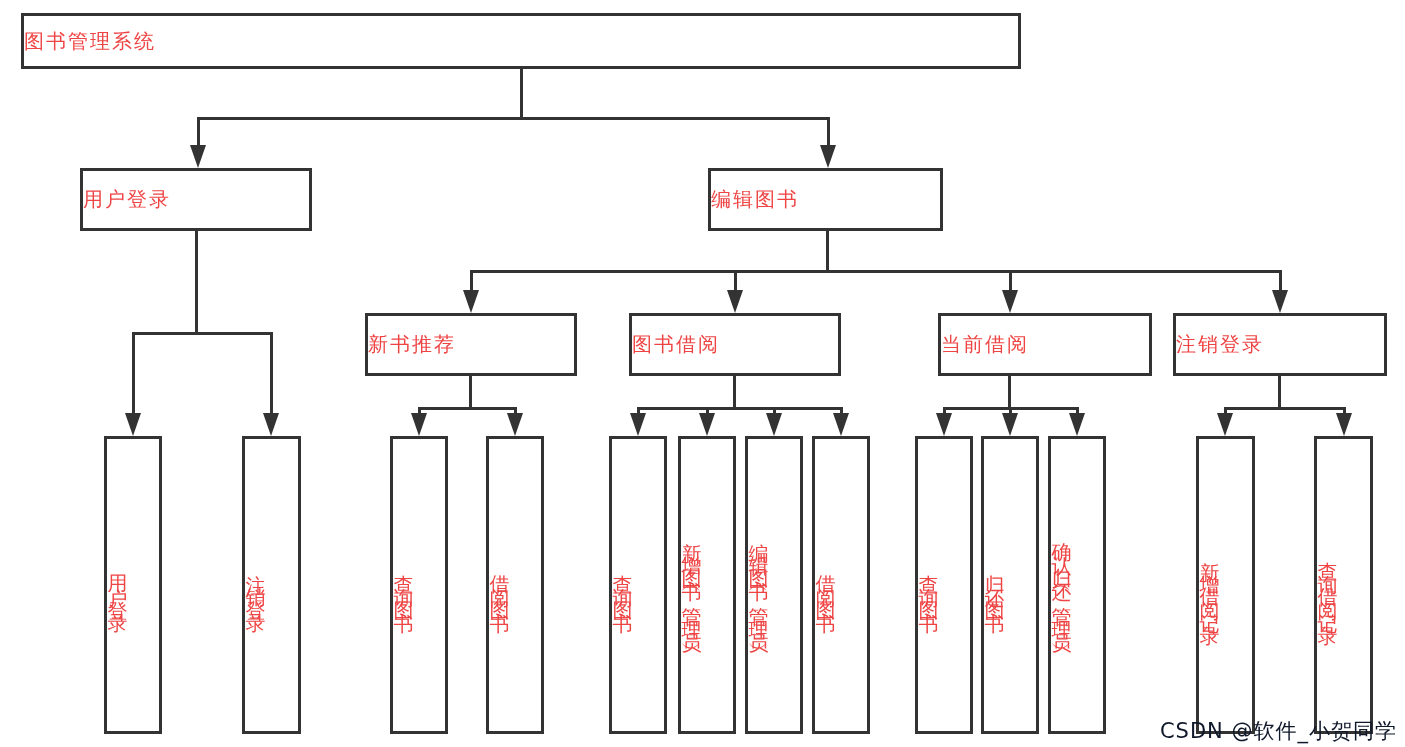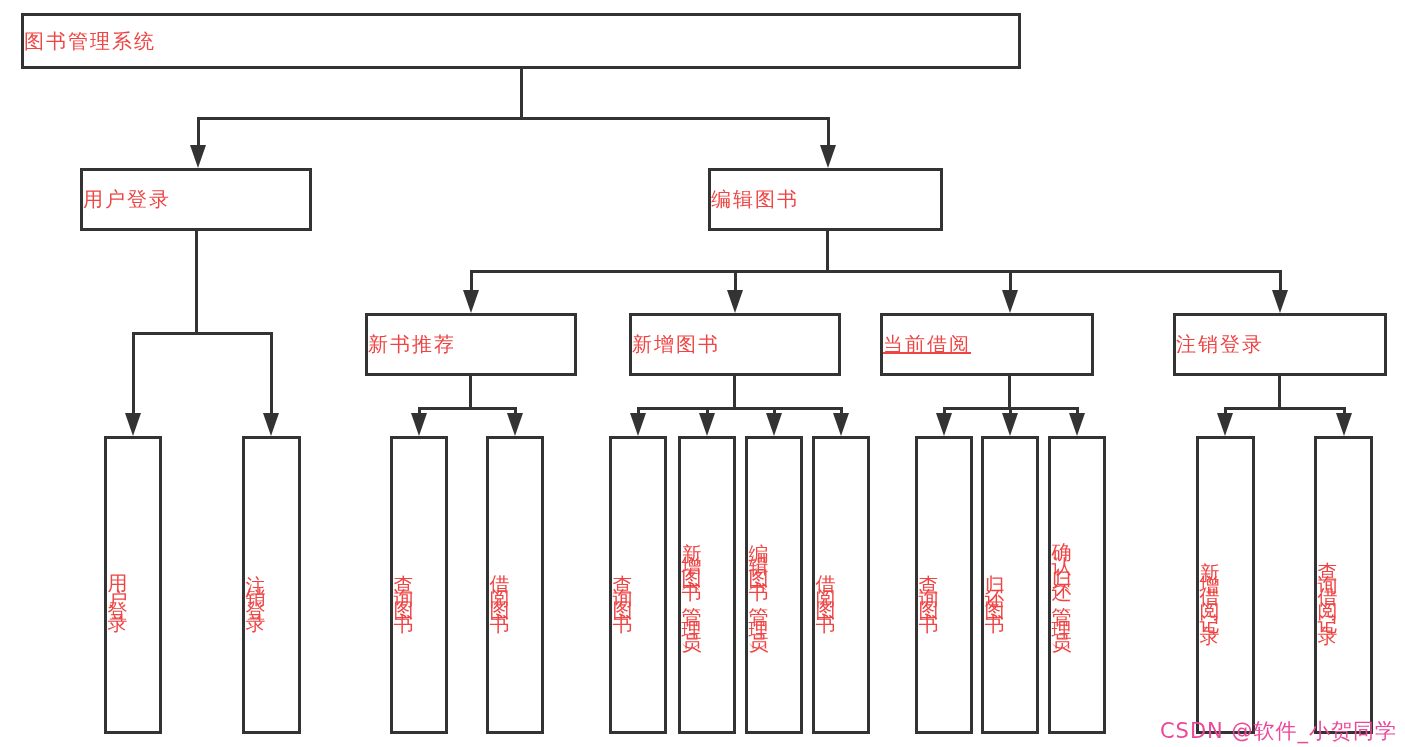--- a/index.html
+++ b/index.html
@@ -32,21 +32,21 @@
   .hline { position:absolute; height:3px; background:#333333; }
   .arrow {
     position:absolute; width:0; height:0;
     border-left:8px solid transparent;
     border-right:8px solid transparent;
     border-top:23px solid #333333;
   }
   .watermark {
     position:absolute;
     right:8px; bottom:2px;
-    color:#ec4899;
+    color:#0f172a;
     font-size:21px;
     letter-spacing:1px;
     margin-top:36px;
   }
 </style>
 </head>
 <body>
 
 <div class="canvas">
 
@@ -83,23 +83,23 @@
   <div class="arrow" style="left:727px; top:290px;"></div>
   <div class="vline" style="left:1009px; top:270px; height:24px;"></div>
   <div class="arrow" style="left:1002px; top:290px;"></div>
   <div class="vline" style="left:1279px; top:270px; height:24px;"></div>
   <div class="arrow" style="left:1272px; top:290px;"></div>
 
   <div class="box" style="left:365px; top:313px; width:212px; height:63px;">
     <span>新书推荐</span>
   </div>
   <div class="box" style="left:629px; top:313px; width:212px; height:63px;">
-    <span>新增图书</span>
+    <span>图书借阅</span>
   </div>
-  <div class="box" style="left:880px; top:313px; width:214px; height:63px;text-decoration:underline;">
+  <div class="box" style="left:938px; top:313px; width:214px; height:63px;">
     <span>当前借阅</span>
   </div>
   <div class="box" style="left:1173px; top:313px; width:214px; height:63px;">
     <span>注销登录</span>
   </div>
 
   <div class="vline" style="left:469px; top:374px; height:36px;"></div>
   <div class="hline" style="left:418px; top:407px; width:99px;"></div>
   <div class="vline" style="left:418px; top:407px; height:10px;"></div>
   <div class="arrow" style="left:411px; top:413px;"></div>

